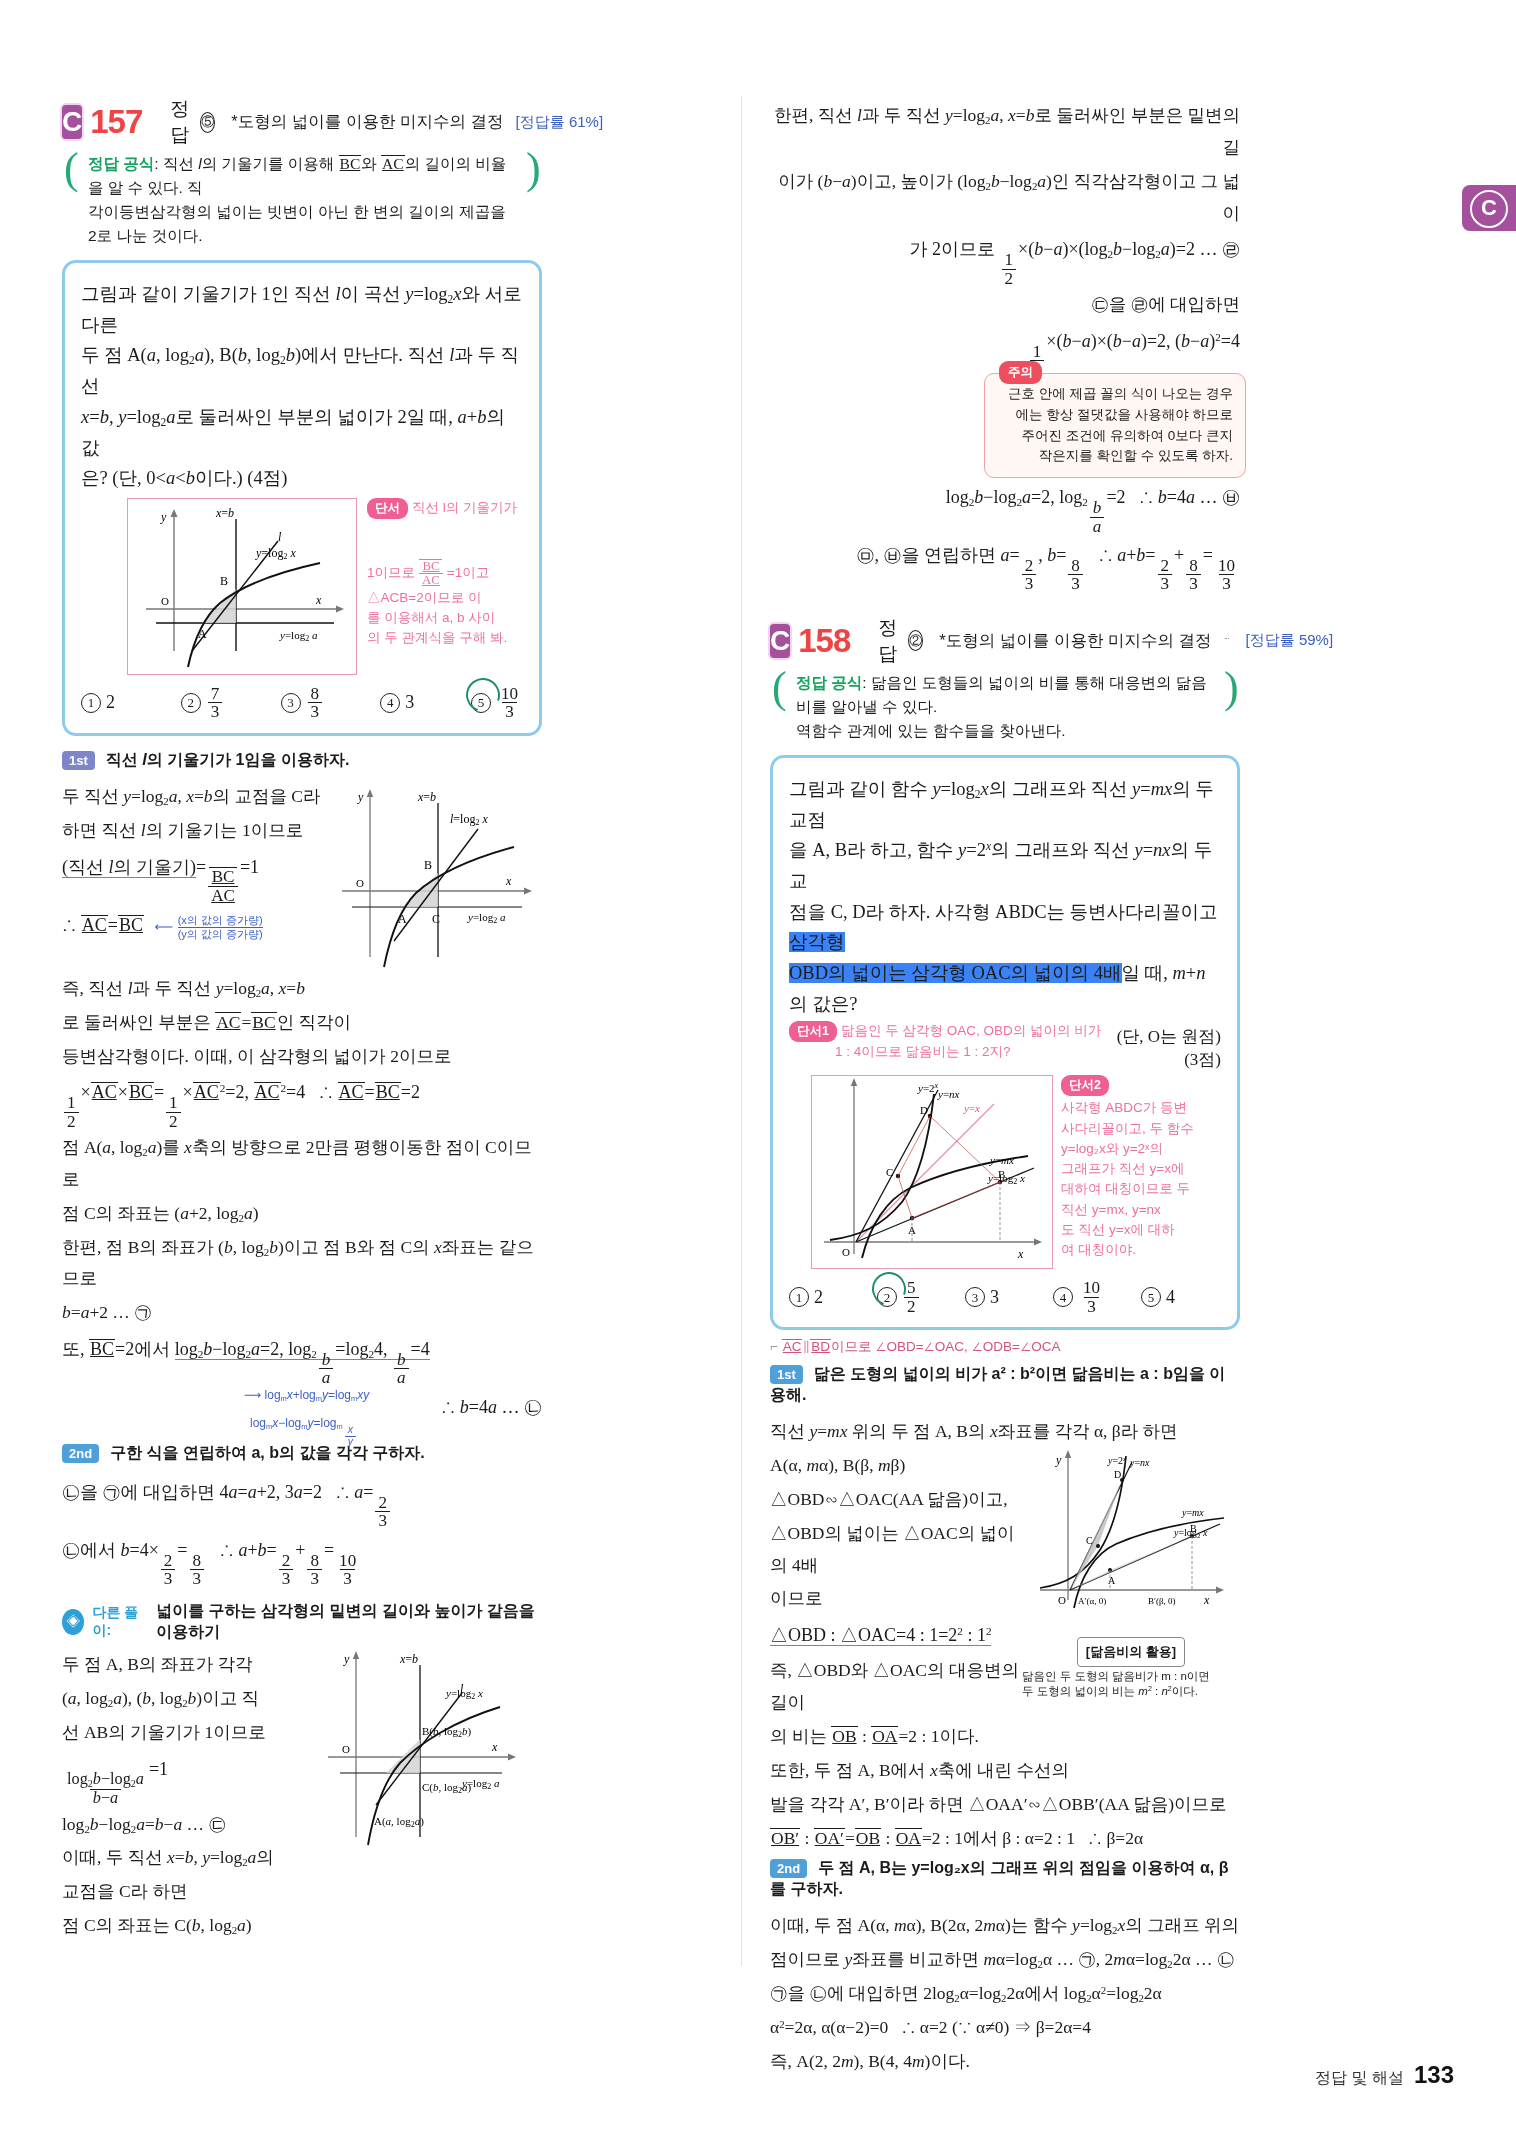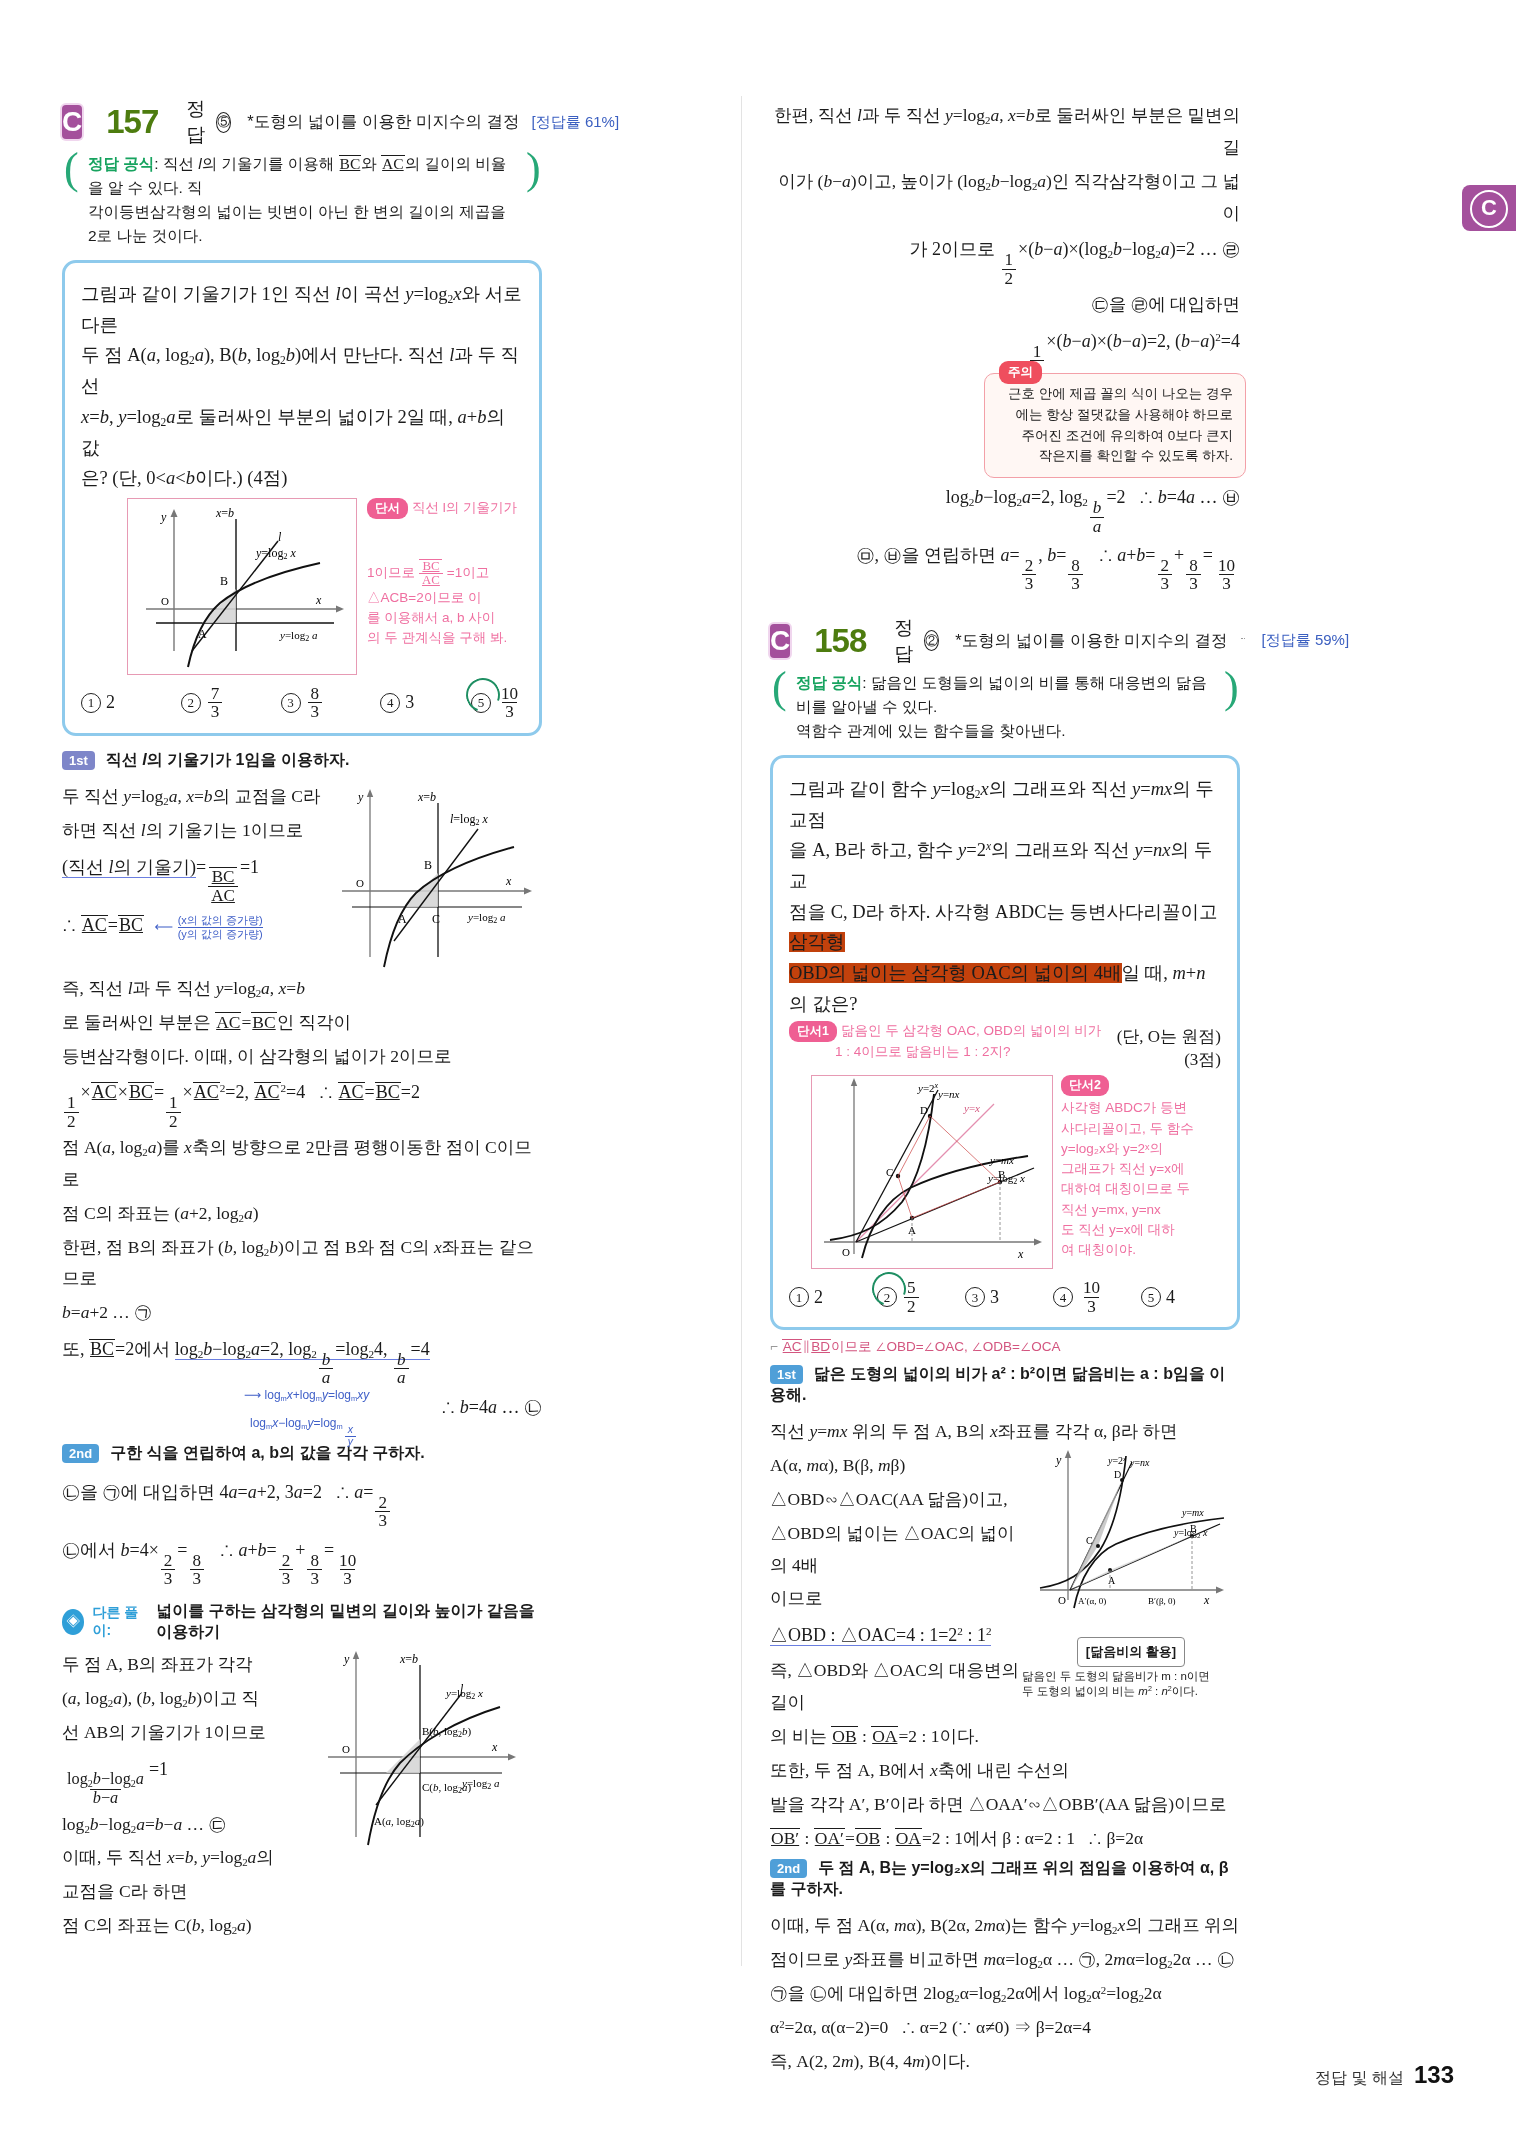--- a/index.html
+++ b/index.html
@@ -34,21 +34,21 @@
 
   
   .phead{display:flex;align-items:center;gap:8px;height:44px;}
   .cbadge{
     width:34px;height:34px;border-radius:4px;
     background:#a4509c;color:#fff;
     font-family:"Liberation Sans", sans-serif;font-weight:bold;
     font-size:28px;line-height:34px;text-align:center;
     box-shadow:0 0 0 2px #f0d6ee;
   }
-  .pnum{font-family:"Liberation Sans", sans-serif;font-weight:bold;font-size:33px;color:#4d7c0f;letter-spacing:-1px;margin-left:16px;}
+  .pnum{font-family:"Liberation Sans", sans-serif;font-weight:bold;font-size:33px;color:#ef4444;letter-spacing:-1px;}
   .ansl{font-family:"Liberation Sans", sans-serif;font-weight:normal;font-size:19px;margin-left:20px;}
   .ansv{display:inline-flex;align-items:center;justify-content:center;width:19px;height:19px;
         border:1.4px solid #222;border-radius:50%;font-size:13px;margin-left:3px;}
   .ptopic{font-family:"Liberation Sans", sans-serif;font-size:16.5px;margin-left:8px;white-space:nowrap;}
   .rate{font-family:"Liberation Sans", sans-serif;font-size:15px;color:#3b5fc0;margin-left:4px;white-space:nowrap;}
   .dots{flex:1;border-bottom:1px dotted #9a9a9a;margin:0 5px 5px 5px;min-width:4px;}
 
   
   .formula{position:relative;margin:6px 0 0 0;padding:2px 26px 2px 26px;}
   .formula .brk{position:absolute;top:0;bottom:0;width:14px;color:#27a877;font-size:44px;line-height:.86;}
@@ -67,21 +67,21 @@
   .choices{display:flex;align-items:center;margin-top:10px;font-size:18px;}
   .choices .ch{display:flex;align-items:center;gap:5px;}
   .ansmark{position:relative;display:inline-flex;align-items:center;}
   .ansmark .ring{position:absolute;left:-5px;top:-7px;width:30px;height:30px;
      border:2.2px solid #1f8f63;border-radius:50%;border-bottom-color:transparent;transform:rotate(-25deg);}
 
   
   .clue-badge{display:inline-block;background:#ef5f93;color:#fff;border-radius:9px;
      font-family:"Liberation Sans", sans-serif;font-weight:bold;font-size:12.5px;padding:2px 8px;}
   .clue-txt{color:#ef6fa0;font-family:"Liberation Sans", sans-serif;font-size:13.5px;line-height:1.5;}
-  .clue-hl{background:#c2410c;}
+  .clue-hl{background:#3b82f6;}
 
   
   .step{display:inline-block;background:#7e86c9;color:#fff;border-radius:4px;
      font-family:"Liberation Sans", sans-serif;font-weight:bold;font-size:13px;padding:2px 7px;margin-right:7px;}
   .step.b2{background:#4f9fd8;}
   .stepline{font-family:"Liberation Sans", sans-serif;font-weight:bold;font-size:16px;}
 
   
   .sol{font-size:17.5px;line-height:1.82;margin-top:10px;}
   .sol p{margin:0 0 2px 0;}

